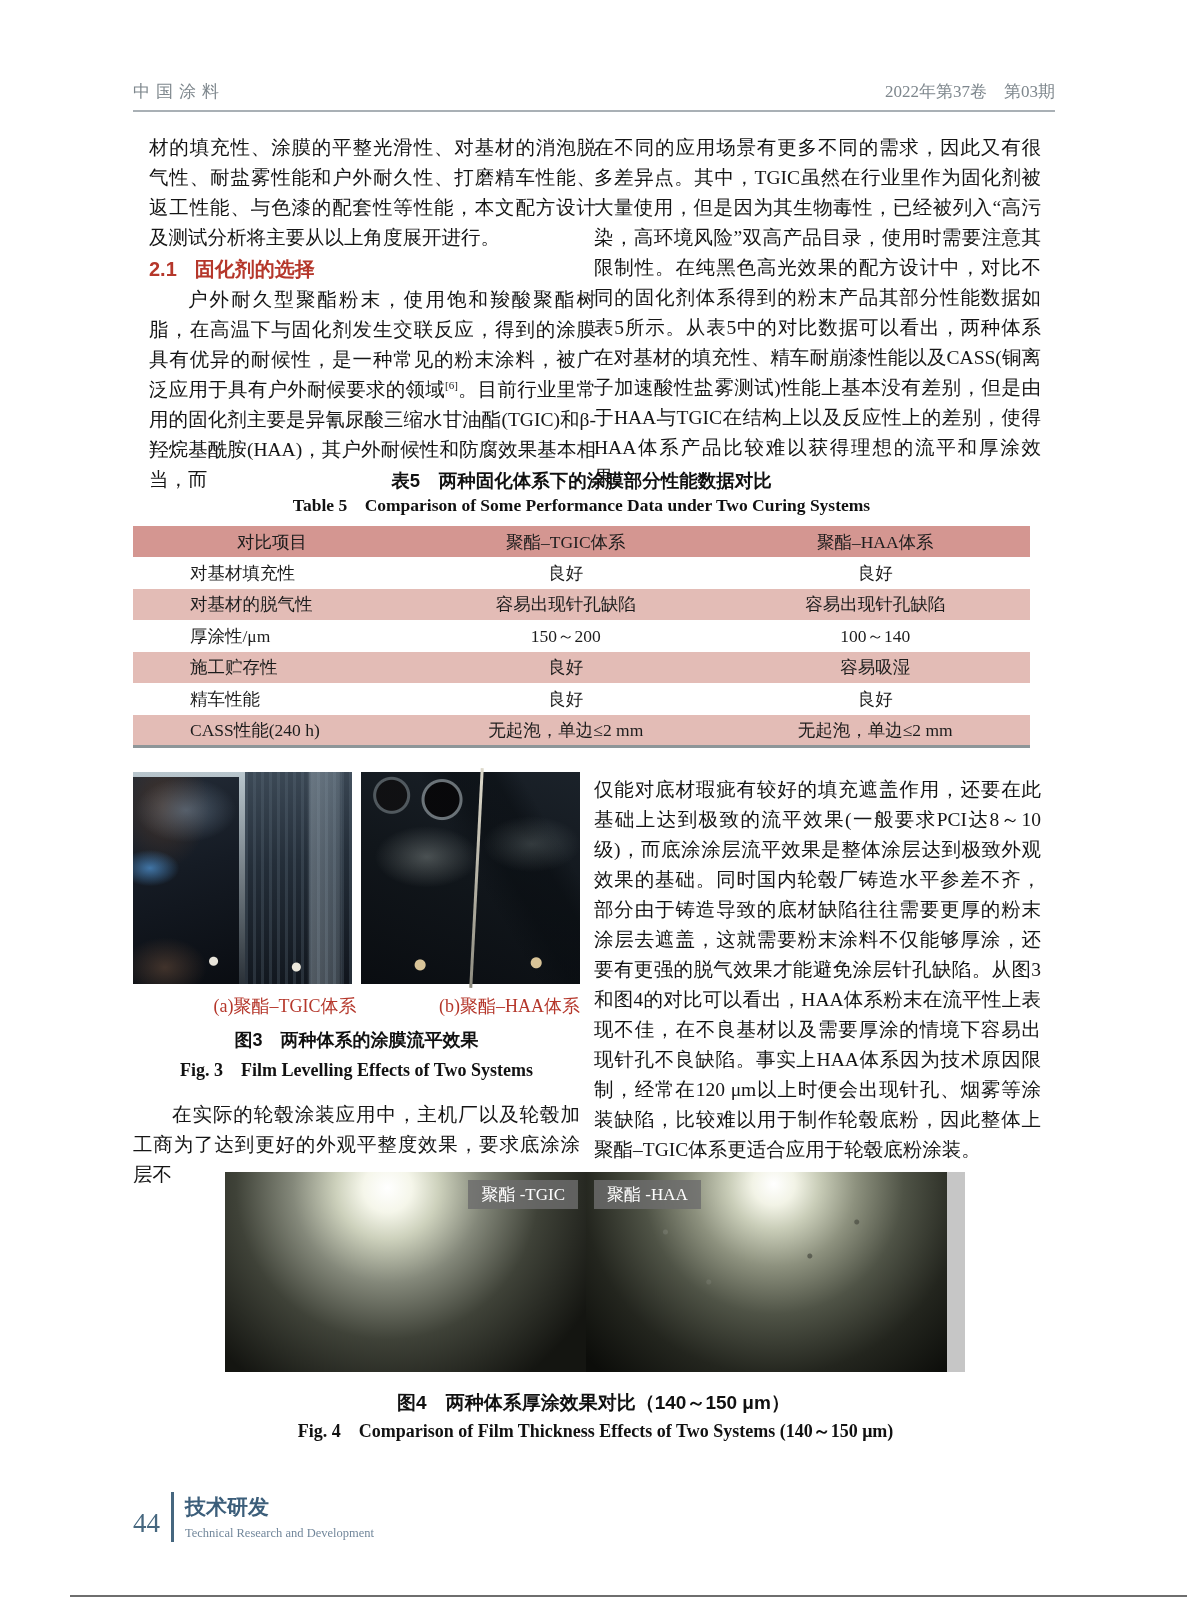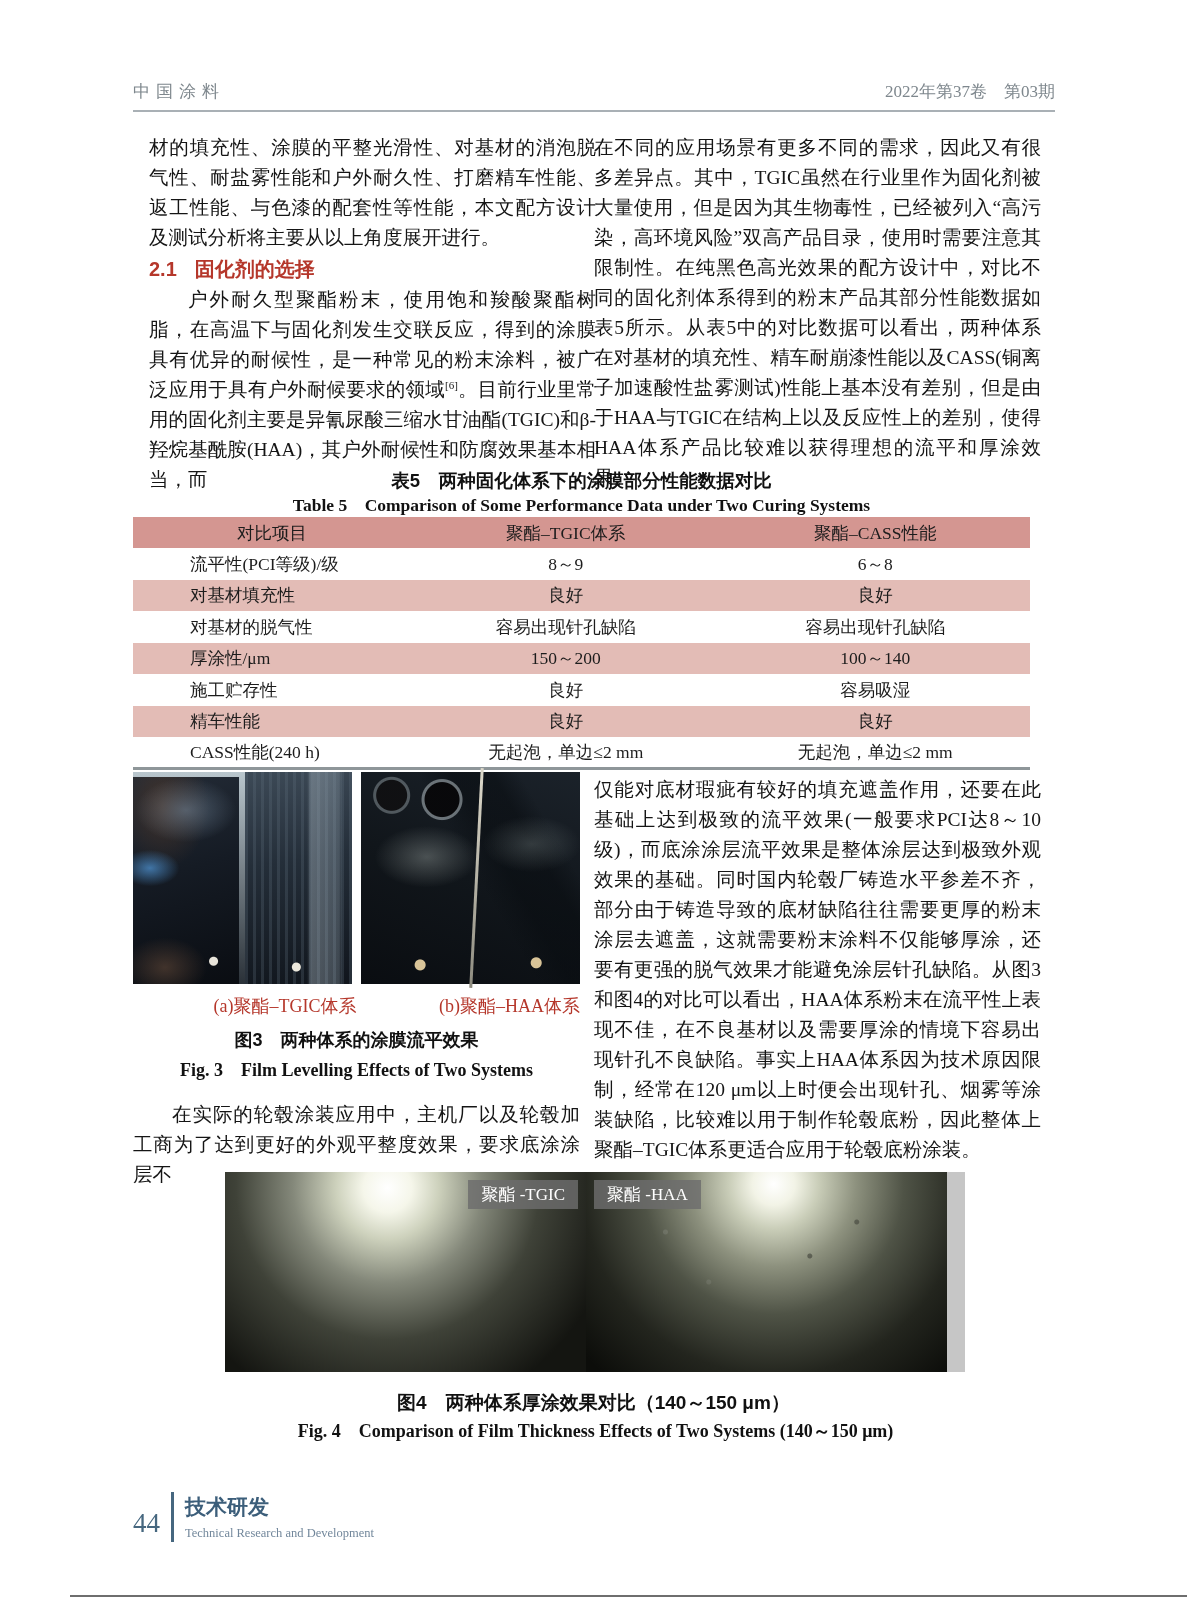--- a/index.html
+++ b/index.html
@@ -27,21 +27,21 @@
 
   .section-heading { color:#b5372b; font-family:"Liberation Sans","DejaVu Sans",sans-serif;
             font-weight:bold; font-size:20px; line-height:30px; margin:1px 0 1px 0; }
   .section-heading .num { margin-right:18px; }
 
   
   #table-block { position:absolute; left:133px; top:468px; width:897px; }
   .tbl-title-cn { text-align:center; font-family:"Liberation Sans","DejaVu Sans",sans-serif;
                   font-weight:bold; font-size:18.5px; color:#111; }
   .tbl-title-en { text-align:center; font-weight:bold; font-size:17.5px; color:#111; }
-  table.perf { width:100%; border-collapse:collapse; border-bottom:3px solid #8e9699; }
+  table.perf { width:100%; border-collapse:collapse; margin-top:9px; border-bottom:3px solid #8e9699; }
   table.perf th { background:#d49691; font-weight:normal; font-size:17.5px; height:31px; }
   table.perf td { font-size:17.5px; height:31.5px; text-align:center; }
   table.perf tbody tr:nth-child(even) { background:#e3bcb6; }
   table.perf .c1 { width:31%; text-align:left; padding-left:57px; }
   table.perf th.c1 { text-align:center; padding-left:0; }
   table.perf .c2, table.perf .c3 { width:34.5%; }
 
   
   #fig3 { position:absolute; left:133px; top:772px; width:447px; }
   .fig3-photos { display:flex; gap:9px; }
@@ -137,29 +137,24 @@
   </div>
 
   <div id="table-block">
     <div class="tbl-title-cn">表5　两种固化体系下的涂膜部分性能数据对比</div>
     <div class="tbl-title-en">Table 5　Comparison of Some Performance Data under Two Curing Systems</div>
     <table class="perf">
       <thead>
         <tr>
           <th class="c1">对比项目</th>
           <th class="c2">聚酯–TGIC体系</th>
-          <th class="c3">聚酯–CASS性能</th>
+          <th class="c3">聚酯–HAA体系</th>
         </tr>
       </thead>
       <tbody>
-        <tr>
-          <td class="c1">流平性(PCI等级)/级</td>
-          <td class="c2">8～9</td>
-          <td class="c3">6～8</td>
-        </tr>
         <tr>
           <td class="c1">对基材填充性</td>
           <td class="c2">良好</td>
           <td class="c3">良好</td>
         </tr>
         <tr>
           <td class="c1">对基材的脱气性</td>
           <td class="c2">容易出现针孔缺陷</td>
           <td class="c3">容易出现针孔缺陷</td>
         </tr>

